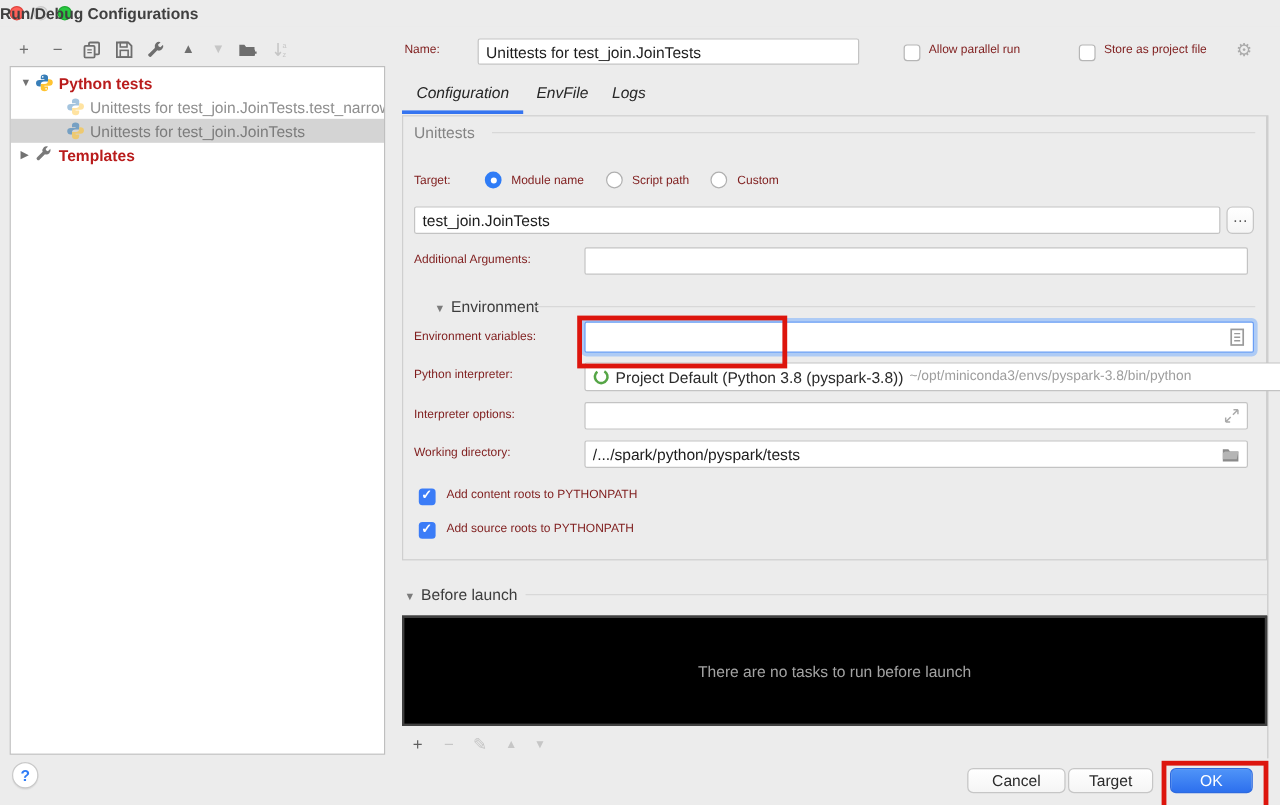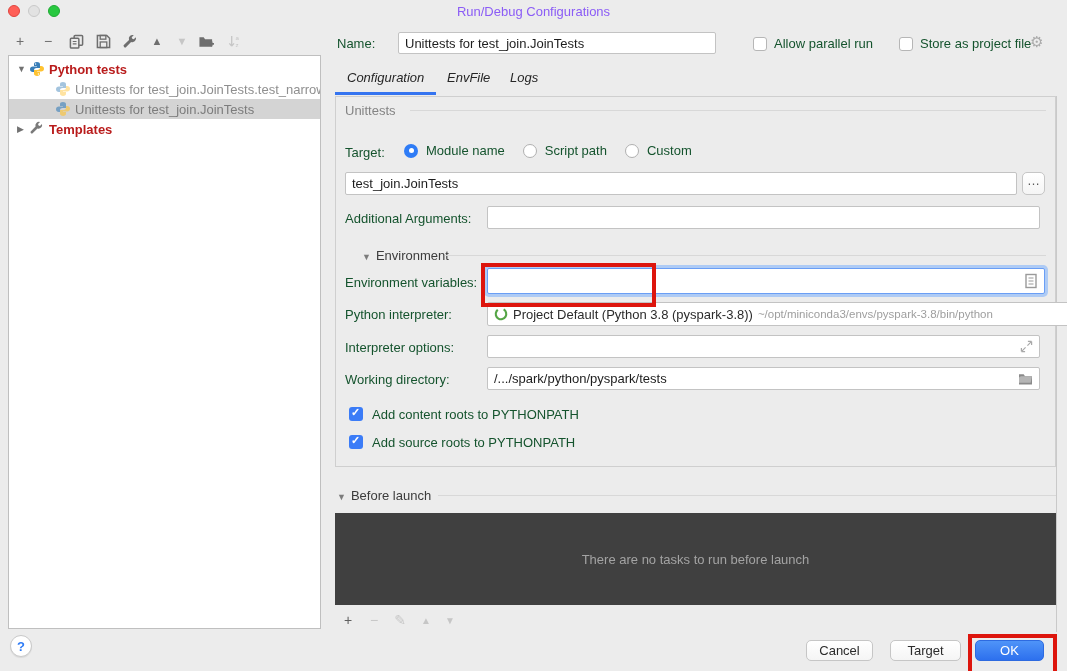--- a/index.html
+++ b/index.html
@@ -8,36 +8,36 @@
     font-family:"Liberation Sans", sans-serif;font-size:13px;color:#2b2b2b;
     overflow:hidden;box-shadow:0 10px 30px rgba(0,0,0,.3);
   }
   .abs{position:absolute;}
   
   .titlebar{position:absolute;top:0;left:0;right:0;height:22px;background:#ececec;}
   .traffic{position:absolute;top:5px;width:12px;height:12px;border-radius:50%;box-sizing:border-box;}
   .t-red{left:8px;background:#ff5f57;border:1px solid #e0443e;}
   .t-gray{left:28px;background:#e2e2e2;border:1px solid #c9c9c9;}
   .t-green{left:48px;background:#28c840;border:1px solid #1faa33;}
-  .title-text{position:absolute;top:4px;left:0;right:0;text-align:center;color:#8b5cf6;font-size:13px;}
+  .title-text{position:absolute;top:4px;left:0;right:0;color:#404040;font-size:13px;font-weight:bold;}
   
   .tb-icon{position:absolute;top:31px;width:20px;height:20px;display:flex;align-items:center;justify-content:center;color:#6e6e6e;font-size:14px;}
   .tb-icon.disabled{color:#c6c6c6;}
   .tb-icon svg{display:block;}
   
   .tree-panel{position:absolute;left:8px;top:55px;width:313px;height:574px;background:#ffffff;border:1px solid #bfbfbf;box-sizing:border-box;overflow:hidden;}
   .tree-row{position:absolute;left:0;right:0;height:20px;display:flex;align-items:center;white-space:nowrap;}
   .tree-row.selected{background:#d4d4d4;}
   .tree-arrow{width:12px;margin-left:8px;color:#727272;font-size:9px;flex:0 0 auto;}
   .tree-icon{width:16px;height:16px;flex:0 0 auto;margin-right:4px;}
   .tree-label-bold{font-weight:bold;color:#b91c1c;}
   .tree-label-dim{color:#8f8f8f;}
   .indent{display:inline-block;width:46px;flex:0 0 auto;}
   
-  .lbl{position:absolute;color:#14532d;font-size:13px;}
+  .lbl{position:absolute;color:#7f1d1d;font-size:10px;}
   .field{position:absolute;background:#fff;border:1px solid #c3c3c3;border-radius:2px;box-sizing:border-box;display:flex;align-items:center;padding:0 6px;height:23px;}
   .field input{border:none;outline:none;background:transparent;width:100%;font:13px "Liberation Sans", sans-serif;color:#1d1d1d;padding:0;}
   .field .trail-icon{margin-left:auto;flex:0 0 auto;display:flex;align-items:center;}
   .focused{border:1px solid #6a9ef5;box-shadow:0 0 0 3px #aecbf5;border-radius:2px;}
   .btn{position:absolute;height:21px;background:linear-gradient(#ffffff,#f5f5f5);border:1px solid #c6c6c6;border-radius:5px;font:13px "Liberation Sans", sans-serif;color:#2b2b2b;display:flex;align-items:center;justify-content:center;box-sizing:border-box;}
   .btn.primary{background:linear-gradient(#4f94f8,#2d70ee);border-color:#2d6ae0;color:#fff;}
   .browse-btn{width:23px;height:23px;border-radius:5px;}
   .cb{position:absolute;width:14px;height:14px;border-radius:3px;box-sizing:border-box;background:#fff;border:1px solid #b6b6b6;}
   .cb.checked{background:#3b7cf7;border:none;}
   .cb.checked::after{content:"✓";color:#fff;font-size:11px;font-weight:bold;position:absolute;left:2px;top:-1px;}
@@ -52,21 +52,21 @@
   .sep-line{position:absolute;height:1px;background:#d8d8d8;}
   .sec-title{position:absolute;font-size:13px;color:#3c3c3c;}
   .sec-title .tri{color:#7c7c7c;font-size:9px;margin-right:5px;}
   .group-title{position:absolute;font-size:13px;color:#848484;}
   .hint{color:#9e9e9e;font-size:11.5px;margin-left:5px;white-space:nowrap;overflow:hidden;}
   .stepper{width:17px;height:21px;border-radius:4px;background:linear-gradient(#4f94f8,#2e72f0);display:flex;flex-direction:column;align-items:center;justify-content:center;gap:1px;flex:0 0 auto;}
   .stepper i{display:block;width:0;height:0;border-left:4px solid transparent;border-right:4px solid transparent;}
   .stepper .up{border-bottom:4px solid #fff;}
   .stepper .down{border-top:4px solid #fff;}
   
-  .bl-list{position:absolute;left:335px;top:513px;width:721px;height:92px;background:#404040;border:2px solid #404040;box-sizing:border-box;display:flex;align-items:center;justify-content:center;}
+  .bl-list{position:absolute;left:335px;top:513px;width:721px;height:92px;background:#000000;border:2px solid #404040;box-sizing:border-box;display:flex;align-items:center;justify-content:center;}
   .bl-empty{color:#a3a3a3;font-size:13px;}
   .bl-icon{position:absolute;top:611px;width:18px;height:18px;display:flex;align-items:center;justify-content:center;color:#5f5f5f;font-size:14px;}
   .bl-icon.disabled{color:#c6c6c6;}
   
   .help-btn{position:absolute;left:10px;top:635px;width:22px;height:22px;border-radius:50%;background:#fff;border:1px solid #c9c9c9;box-sizing:border-box;display:flex;align-items:center;justify-content:center;color:#2f7cf6;font-weight:bold;font-size:13px;box-shadow:0 1px 1px rgba(0,0,0,.08);}
   
   .annotation{position:absolute;border:4px solid #dd150d;pointer-events:none;z-index:50;}
   .vline{position:absolute;width:1px;background:#c9c9c9;}
 </style>
 </head>
@@ -272,20 +272,20 @@
   </div>
   <div class="bl-icon" style="left:339px;">+</div>
   <div class="bl-icon disabled" style="left:365px;">−</div>
   <div class="bl-icon disabled" style="left:391px;">✎</div>
   <div class="bl-icon disabled" style="left:417px;font-size:10px;">▲</div>
   <div class="bl-icon disabled" style="left:441px;font-size:10px;">▼</div>
 
   <div class="help-btn">
       <span>?</span>
     </div>
-  <div class="btn" style="left:806px;top:640px;width:67px;">Cancel</div>
+  <div class="btn" style="left:806px;top:640px;width:82px;">Cancel</div>
   <div class="btn" style="left:890px;top:640px;width:71px;">Target</div>
   <div class="btn primary" style="left:975px;top:640px;width:69px;">OK</div>
 
   <div class="annotation" style="left:481px;top:263px;width:167px;height:36px;"></div>
   <div class="annotation" style="left:968px;top:634px;width:81px;height:33px;"></div>
 
 </div>
 
 </body></html>

